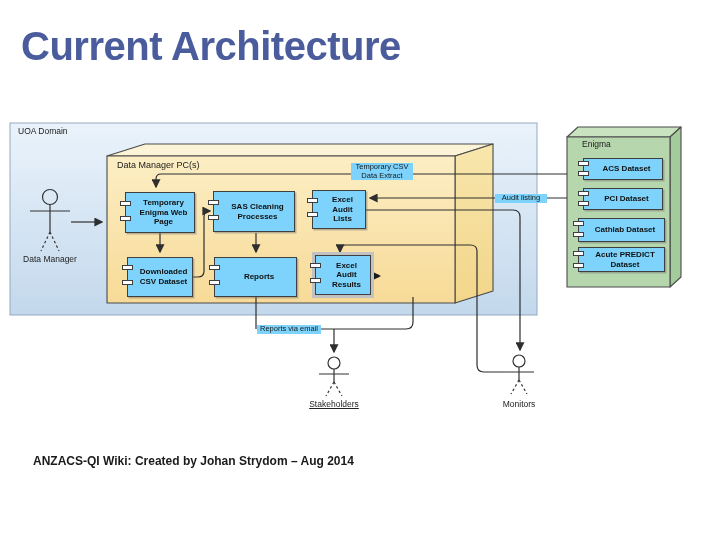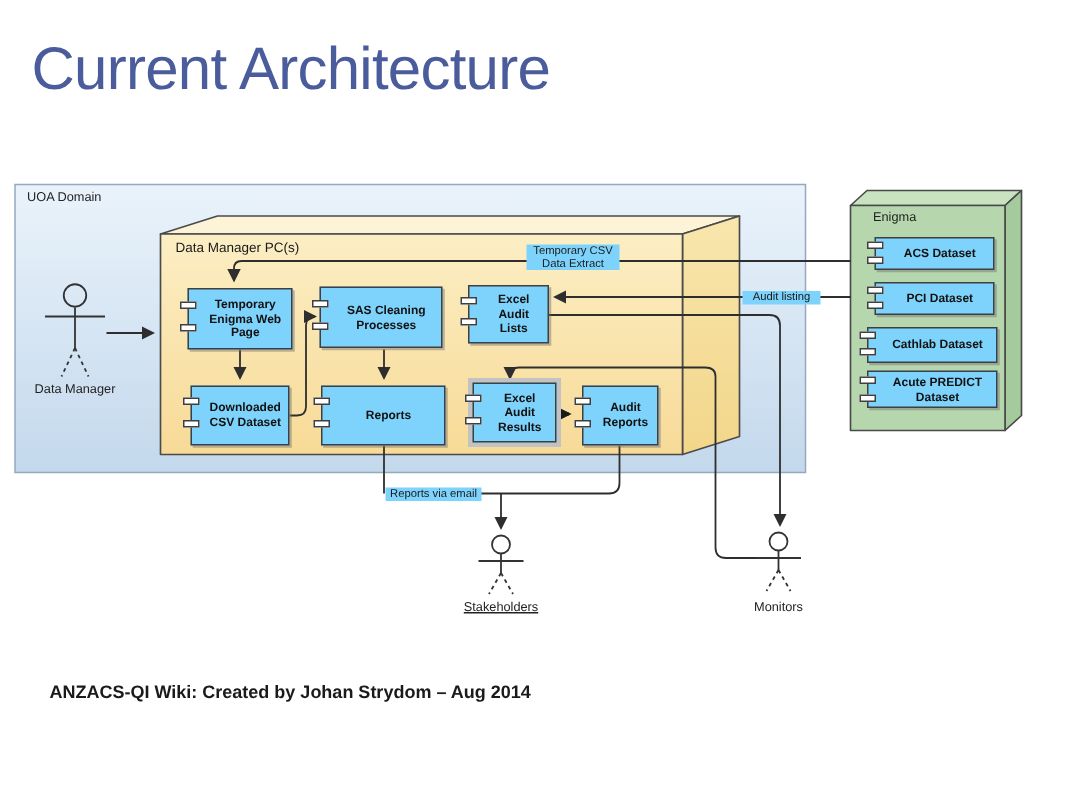--- a/index.html
+++ b/index.html
@@ -1,18 +1,18 @@
 <!DOCTYPE html>
 <html><head>
 <meta charset="utf-8">
 <style>
   html,body{margin:0;padding:0;}
   body{font-family:"Liberation Sans",sans-serif;background:#fff;}
   .slide{position:relative;width:720px;height:540px;background:#fff;overflow:hidden;}
-  .title{position:absolute;left:21px;top:24px;font-size:40px;letter-spacing:-0.5px;color:#4a5c9b;font-weight:400;white-space:nowrap;}
+  .title{position:absolute;left:21px;top:24px;font-size:40px;letter-spacing:-0.5px;color:#4a5c9b;font-weight:700;white-space:nowrap;}
   .footer{position:absolute;left:33px;top:454px;font-size:12px;font-weight:600;color:#1a1a1a;white-space:nowrap;}
   svg.diagram{position:absolute;left:0;top:0;width:720px;height:540px;}
   .lbl{position:absolute;color:#222;line-height:1.15;}
   .node-lbl{font-size:9px;font-weight:normal;color:#1a1a1a;}
   .small-lbl{font-size:8.5px;color:#222;}
   .conn-lbl{font-size:7.5px;color:#1a1a1a;text-align:center;background:#7dd3fc;padding:0 1px;}
   .actor-lbl{font-size:8.5px;color:#222;text-align:center;}
   .comp{position:absolute;box-sizing:border-box;background:#7dd3fc;border:1px solid #3f3f3f;
         display:flex;align-items:center;justify-content:center;text-align:center;
         font-size:8px;font-weight:bold;color:#111;line-height:1.2;padding:1px 2px 1px 9px;
@@ -122,25 +122,20 @@
   <div class="comp" style="left:214px;top:257px;width:83px;height:40px;">
     <span class="tab" style="top:7px;"></span>
     <span class="tab" style="top:22px;"></span>
     <span>Reports</span>
   </div>
   <div class="comp selected" style="left:315px;top:255px;width:56px;height:40px;">
     <span class="tab" style="top:7px;"></span>
     <span class="tab" style="top:22px;"></span>
     <span>Excel Audit Results</span>
   </div>
-  <div class="comp" style="left:388px;top:257px;width:51px;height:40px;">
-    <span class="tab" style="top:7px;"></span>
-    <span class="tab" style="top:22px;"></span>
-    <span>Audit Reports</span>
-  </div>
 
   <div class="comp" style="left:583px;top:158px;width:80px;height:22px;">
     <span class="tab" style="top:2px;"></span>
     <span class="tab" style="top:12px;"></span>
     <span>ACS Dataset</span>
   </div>
   <div class="comp" style="left:583px;top:188px;width:80px;height:22px;">
     <span class="tab" style="top:2px;"></span>
     <span class="tab" style="top:12px;"></span>
     <span>PCI Dataset</span>

